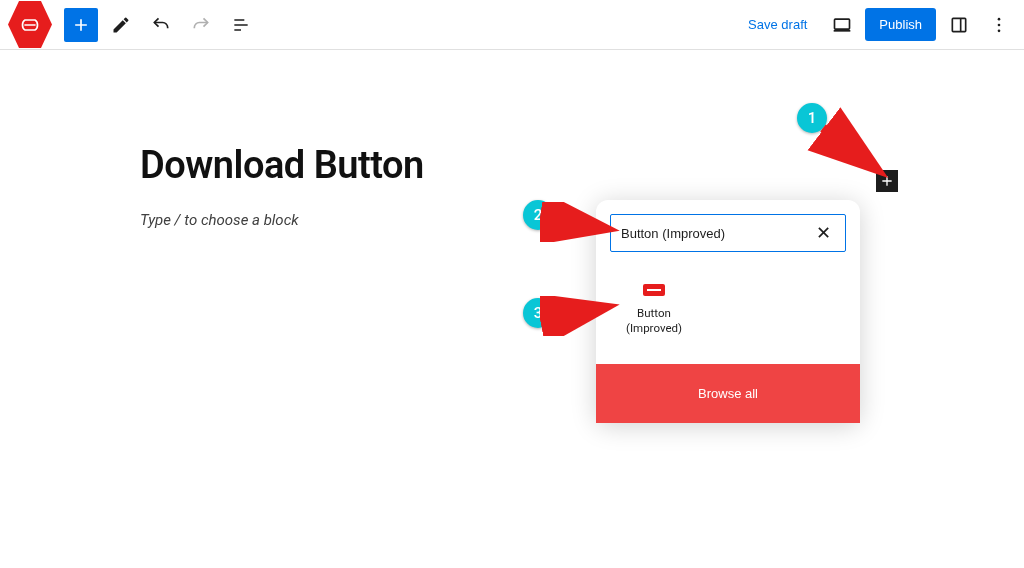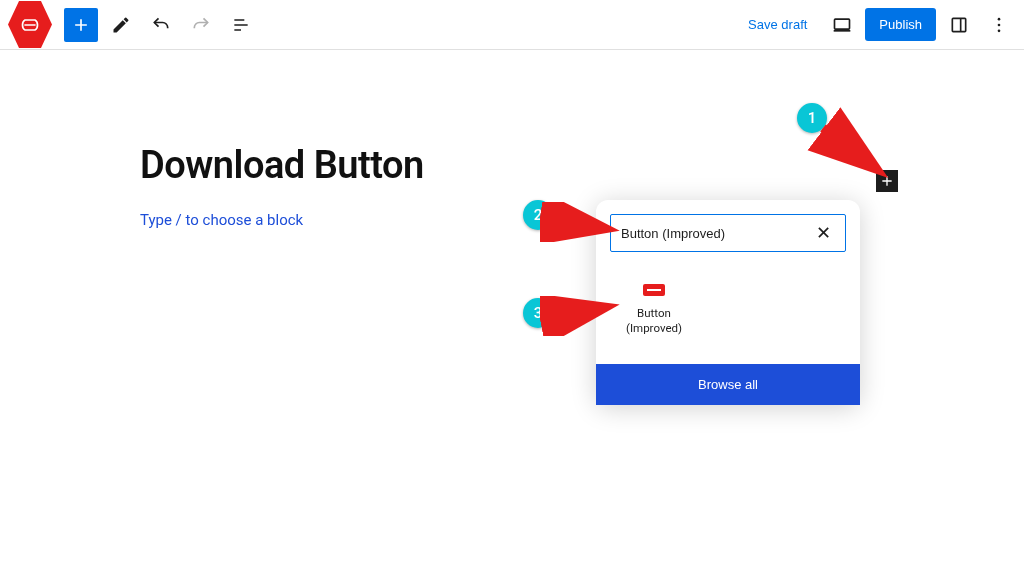--- a/index.html
+++ b/index.html
@@ -80,22 +80,23 @@
   }
   .title {
     font-size: 38px;
     font-weight: 600;
     color: #111;
     letter-spacing: -0.5px;
     margin-bottom: 24px;
     margin-top: 38px;
   }
   .placeholder-text {
-    color: #1d4ed8;
+    color: #404040;
     font-size: 15px;
+    font-style: italic;
   }
 
   
   .inline-plus {
     position: absolute;
     top: 170px;
     left: 876px;
     width: 22px;
     height: 22px;
     background: #1d1d1d;
@@ -168,25 +169,25 @@
     left: 4px; right: 4px; top: 5px;
     height: 2px;
     background: #fff;
   }
   .block-label {
     font-size: 11.5px;
     color: #1e1e1e;
     line-height: 1.3;
   }
   .browse-all {
-    background: #1d4ed8;
+    background: #ef4444;
     color: #fff;
     text-align: center;
     font-size: 13px;
-    padding: 13px 0;
+    padding: 22px 0;
     cursor: pointer;
     border: none;
     width: 100%;
   }
 
   
   .callout {
     position: absolute;
     width: 30px;
     height: 30px;

